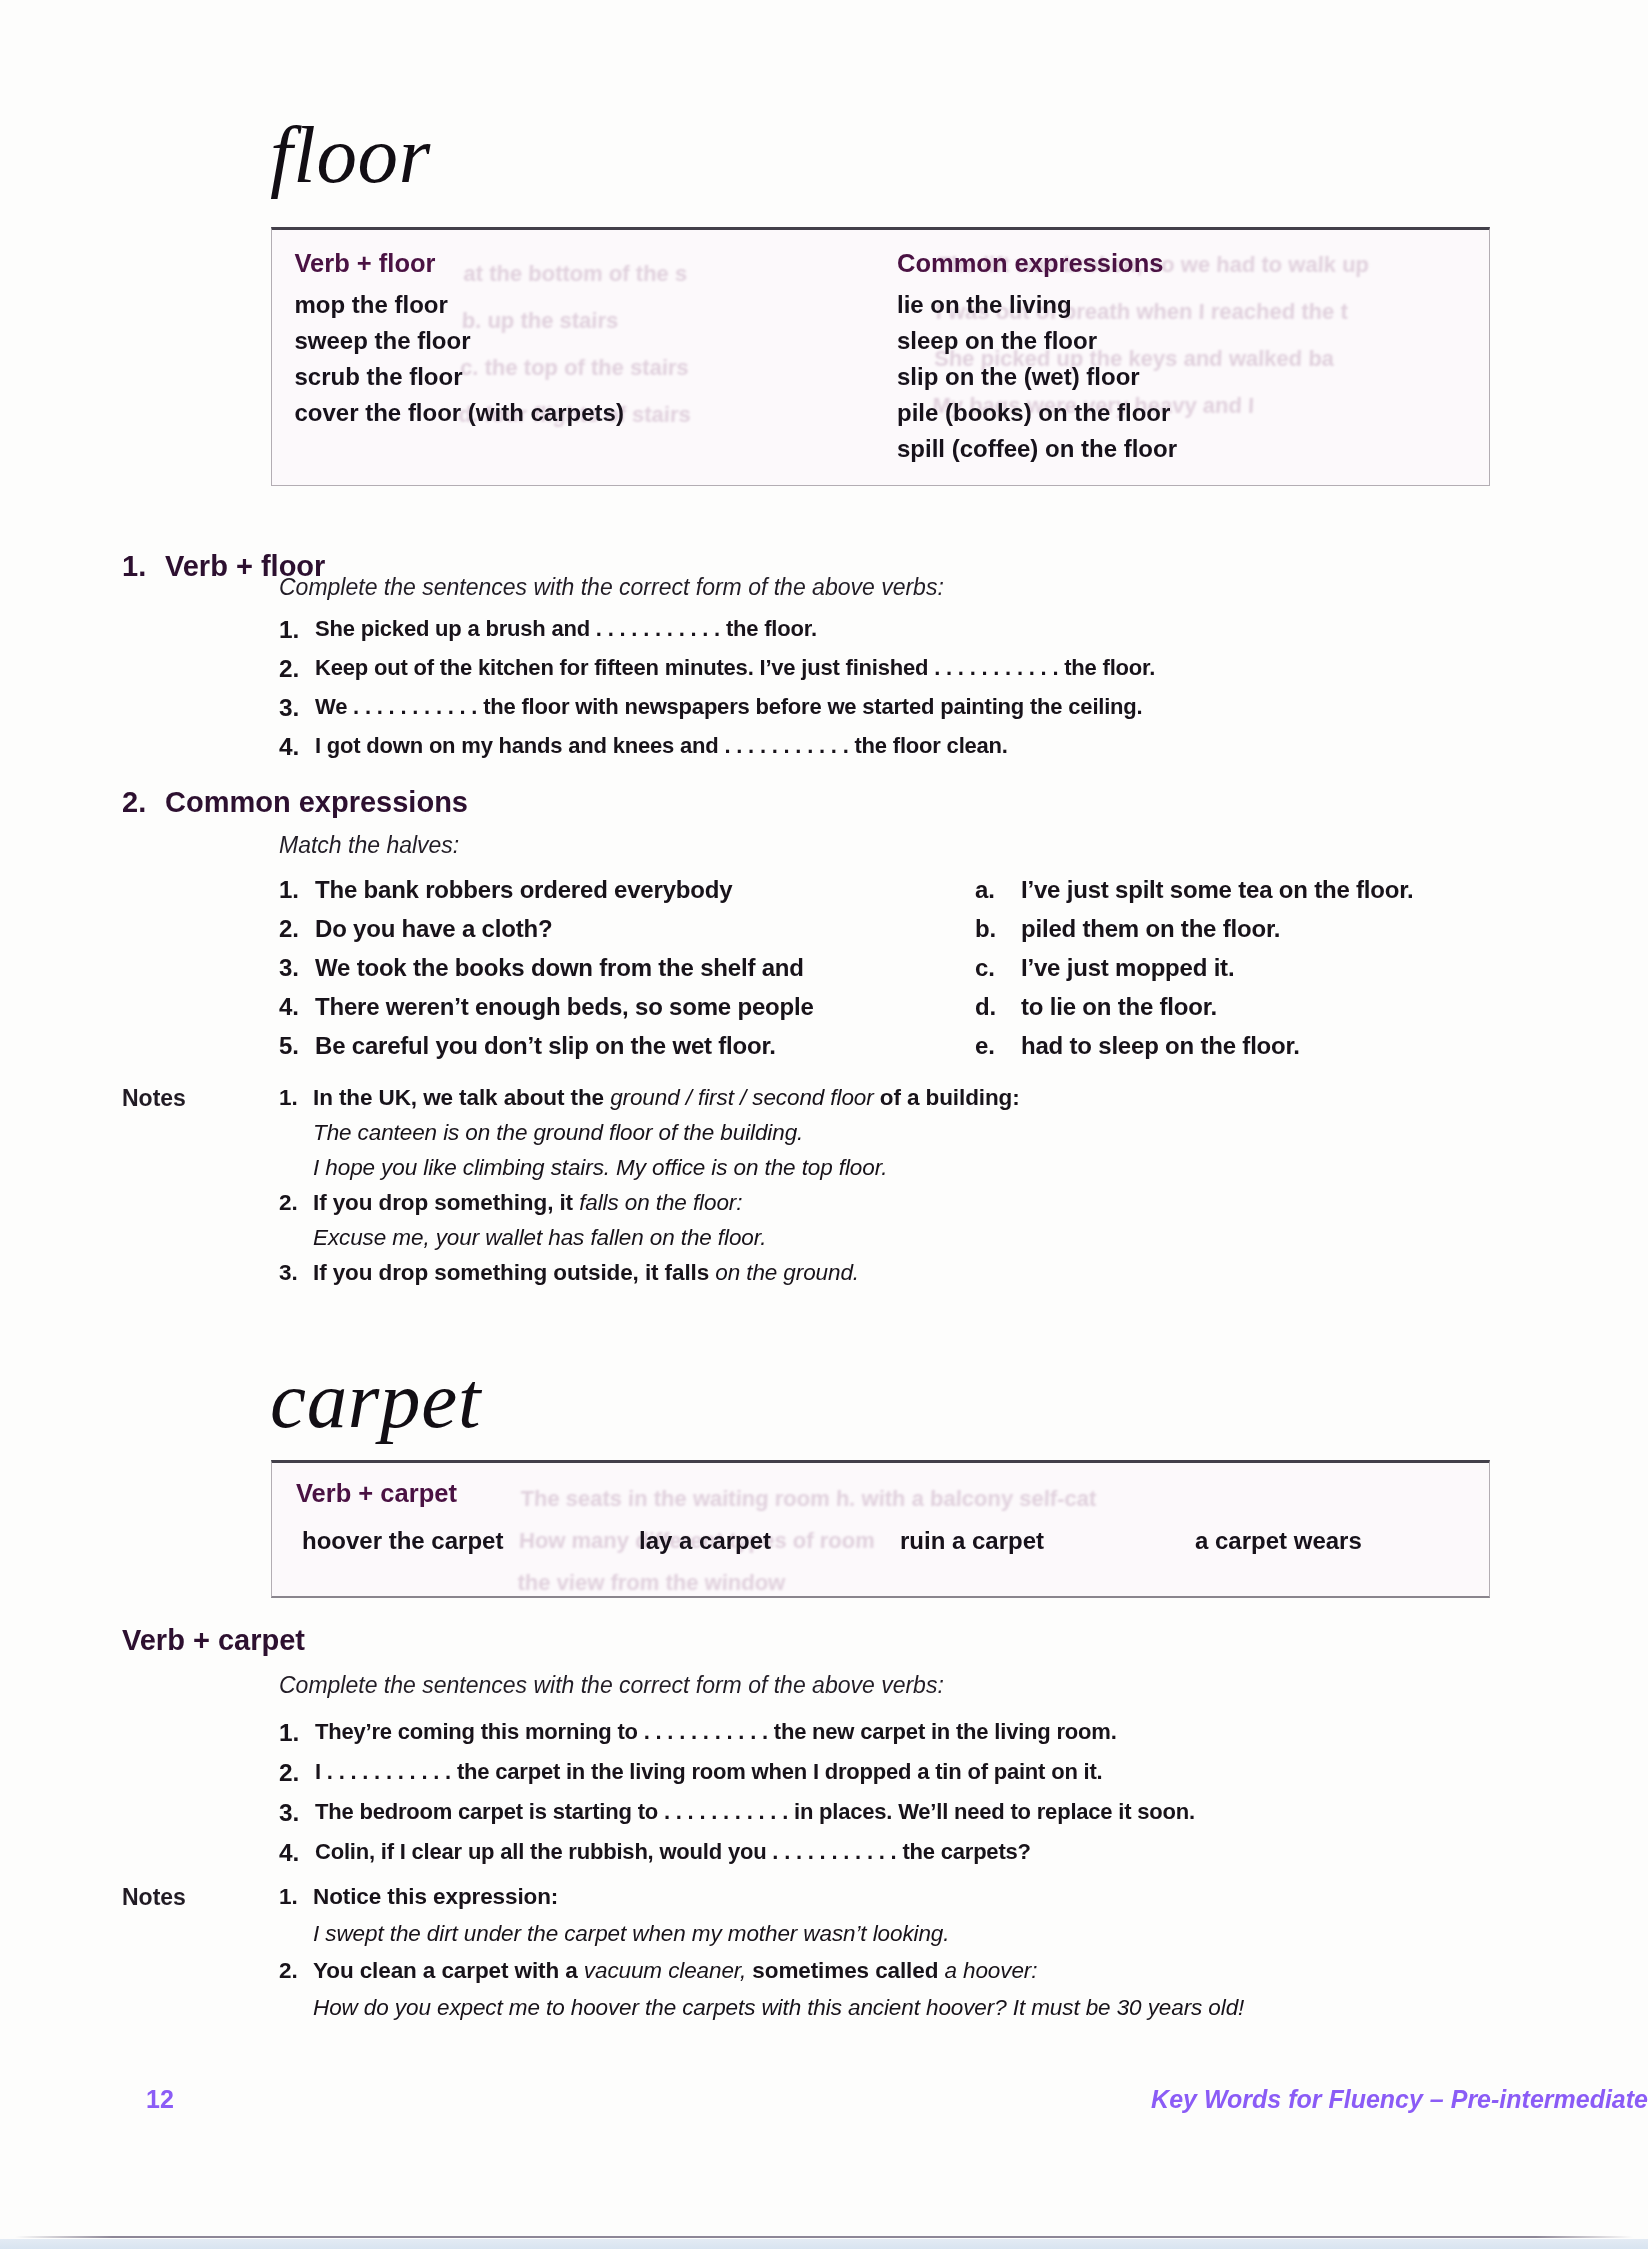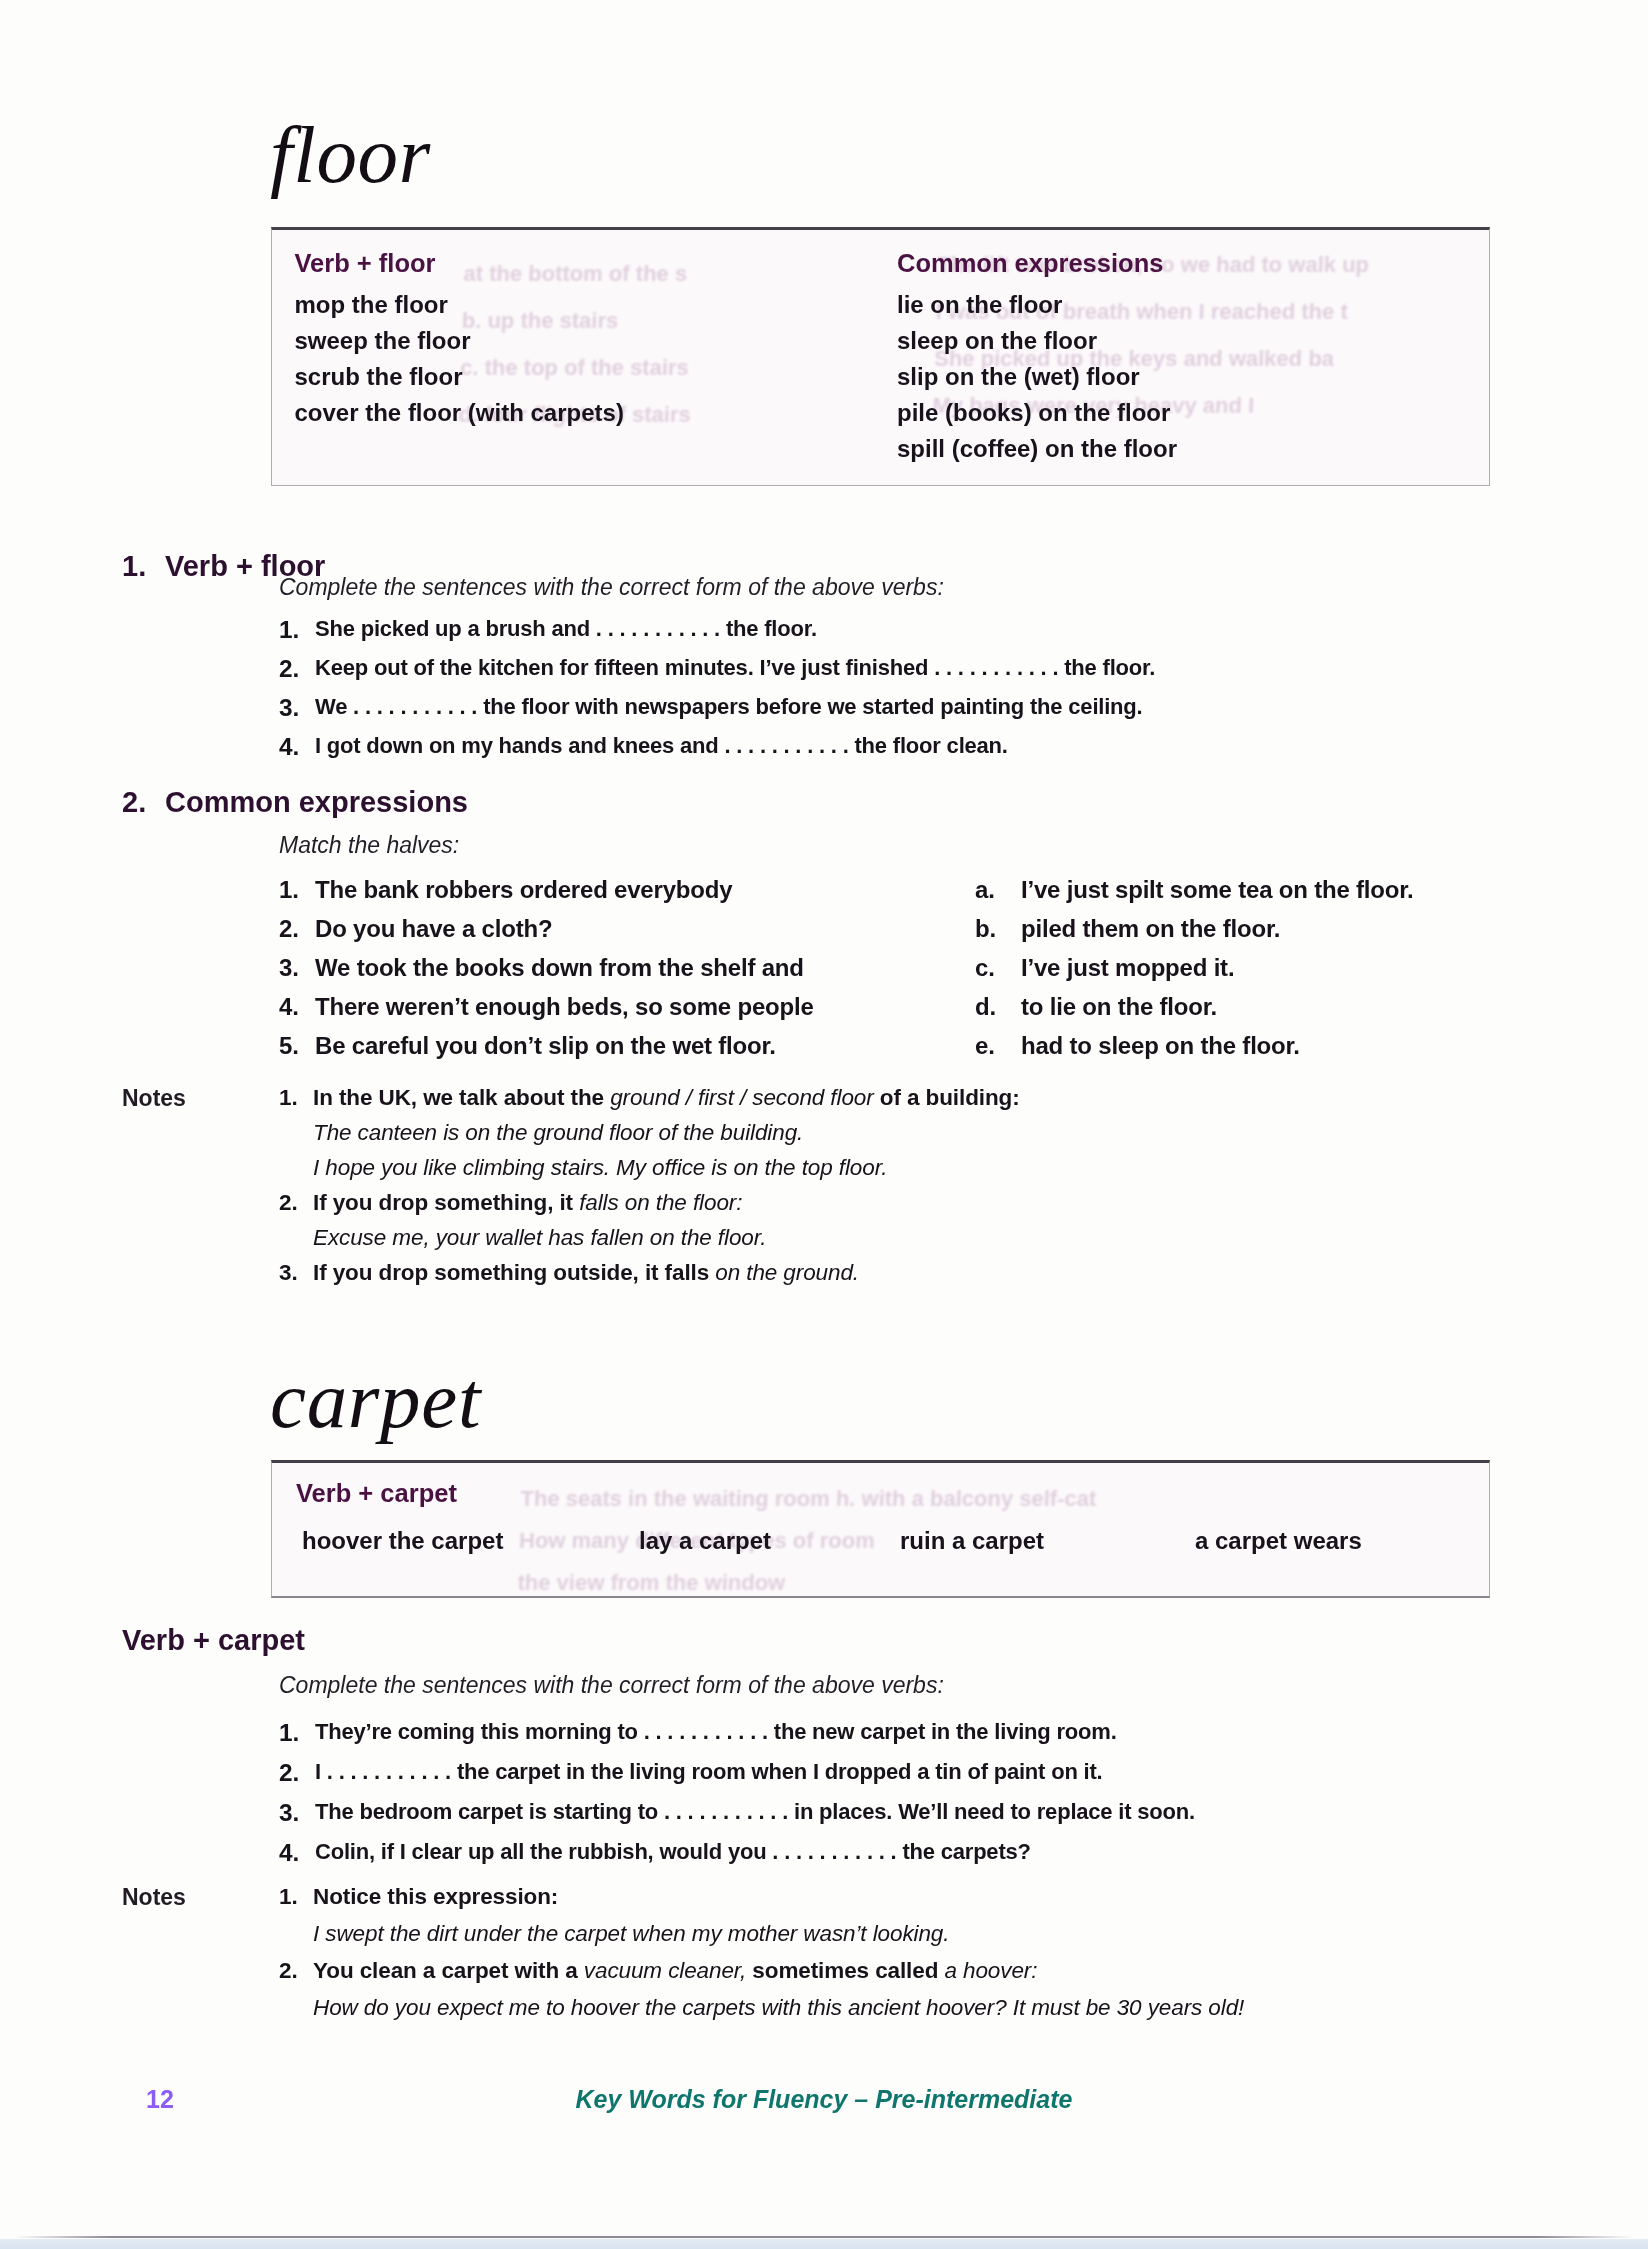--- a/index.html
+++ b/index.html
@@ -93,22 +93,22 @@
   #notes-carpet { top:1884px; }
   .note-line { position:relative; height:35px; }
   #notes-carpet .note-line { height:37px; }
   .note-line .num  { position:absolute; left:0; font-weight:bold; font-size:22.5px; }
   .note-line .ntxt { position:absolute; left:34px; font-weight:bold; font-size:22.5px; letter-spacing:-0.1px; white-space:nowrap; }
   .note-line .ntxt i { font-weight:normal; }
 
   
   .page-number { position:absolute; left:146px; top:2085px; font-weight:bold; font-size:25px; color:#8b5cf6; }
   .footer-title {
-    position:absolute; left:0; top:2085px; width:1648px; text-align:center;
-    font-weight:bold; font-style:italic; font-size:25px; color:#0f766e;
+    position:absolute; left:0; top:2085px; width:1648px; text-align:right;
+    font-weight:bold; font-style:italic; font-size:25px; color:#8b5cf6;
   }
 
   
   .bottom-line { position:absolute; left:15px; right:15px; top:2236px; height:2.2px;
     background:linear-gradient(90deg, rgba(140,135,150,0), #8d8797 6%, #8d8797 94%, rgba(140,135,150,0)); }
   .bottom-strip { position:absolute; left:0; right:0; top:2239px; height:11.2px;
     background:linear-gradient(180deg, #e3ebf4, #d7e3f0); }
 </style>
 </head>
 <body>
@@ -139,21 +139,21 @@
       <div class="box-item">mop the floor</div>
           <div class="box-item">sweep the floor</div>
           <div class="box-item">scrub the floor</div>
           <div class="box-item">cover the floor (with carpets)</div>
         </div>
     </div>
     <div class="box-col" id="box-floor-right">
       <div class="box-heading">Common expressions</div>
       <div>
 
-      <div class="box-item">lie on the floor</div>
+      <div class="box-item">lie on the living</div>
           <div class="box-item">sleep on the floor</div>
           <div class="box-item">slip on the (wet) floor</div>
           <div class="box-item">pile (books) on the floor</div>
           <div class="box-item">spill (coffee) on the floor</div>
         </div>
     </div>
   </div>
 
   <div class="sec-heading" id="sec1-head">
     <span class="sec-num">1.</span><span>Verb + floor</span>

